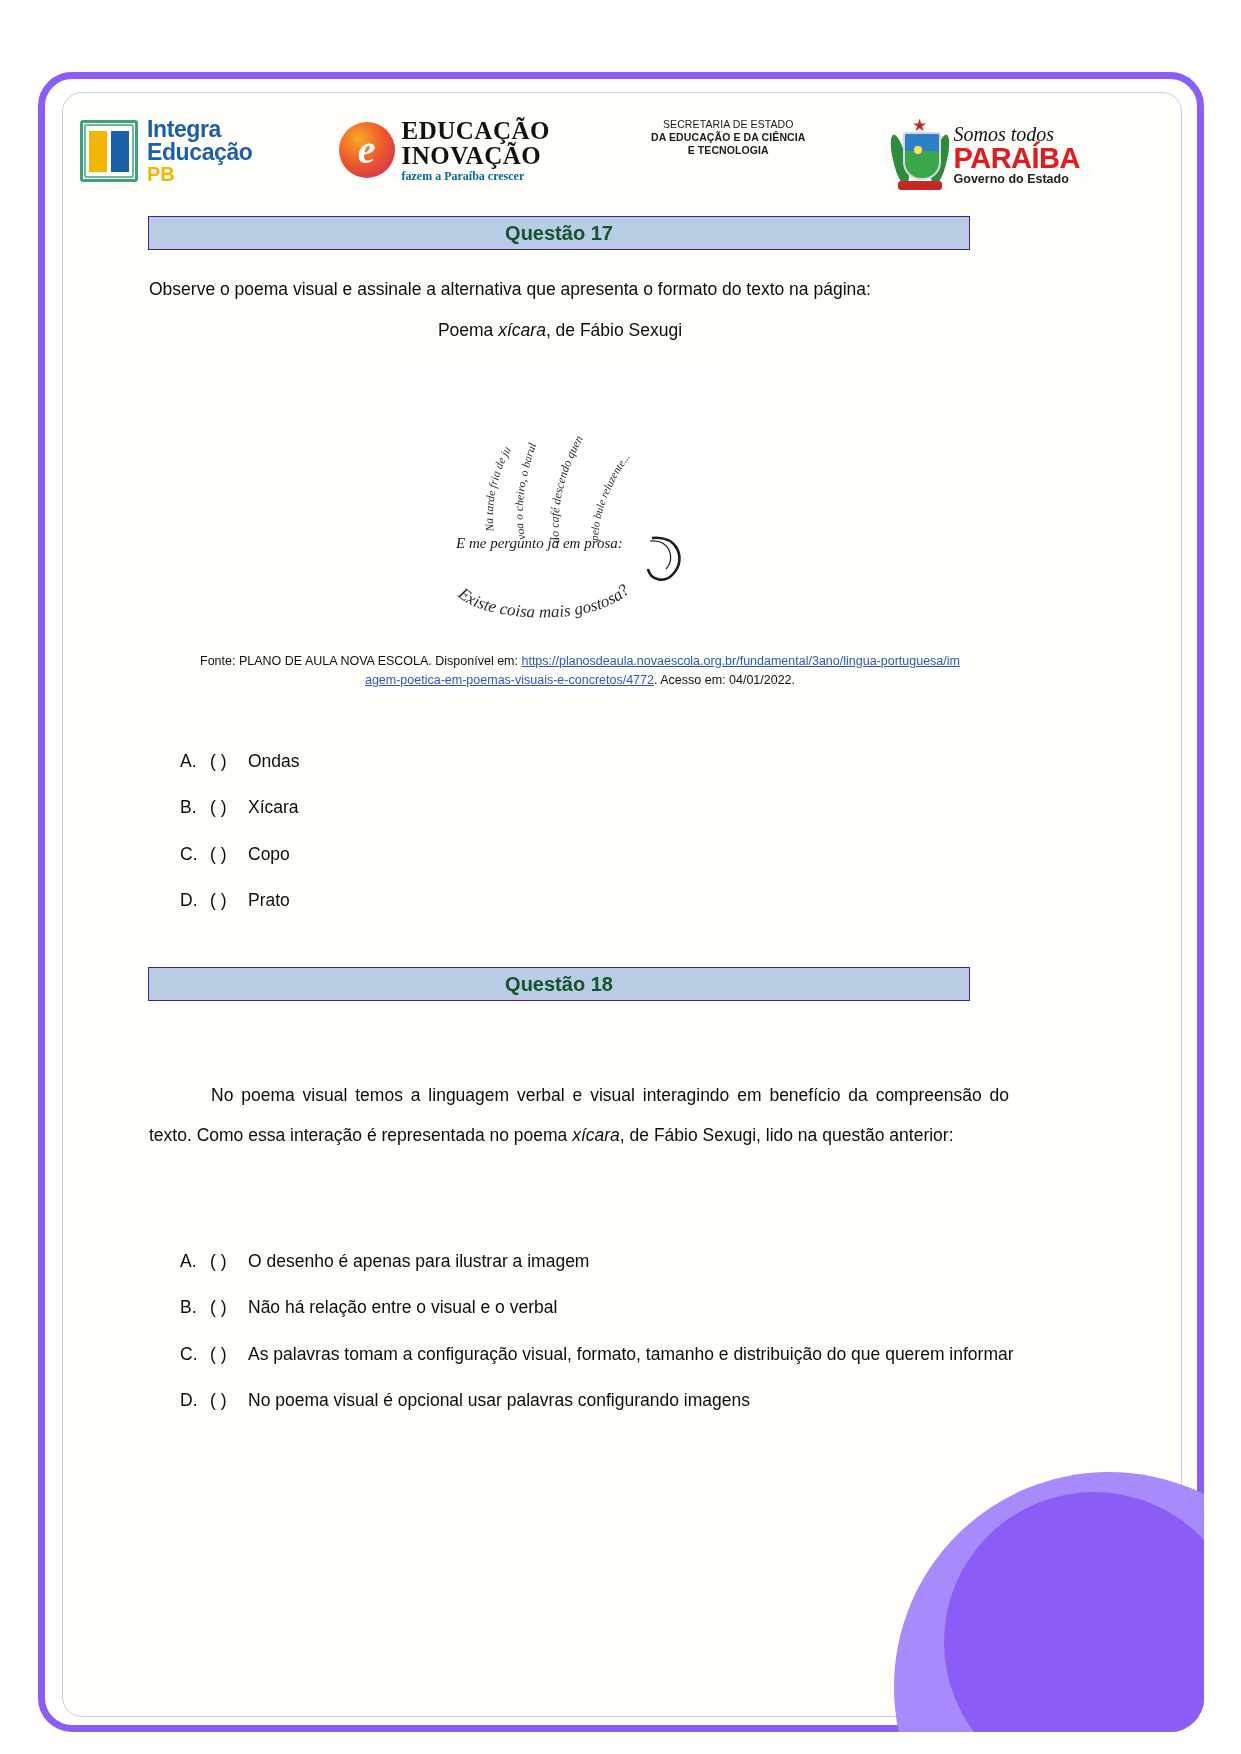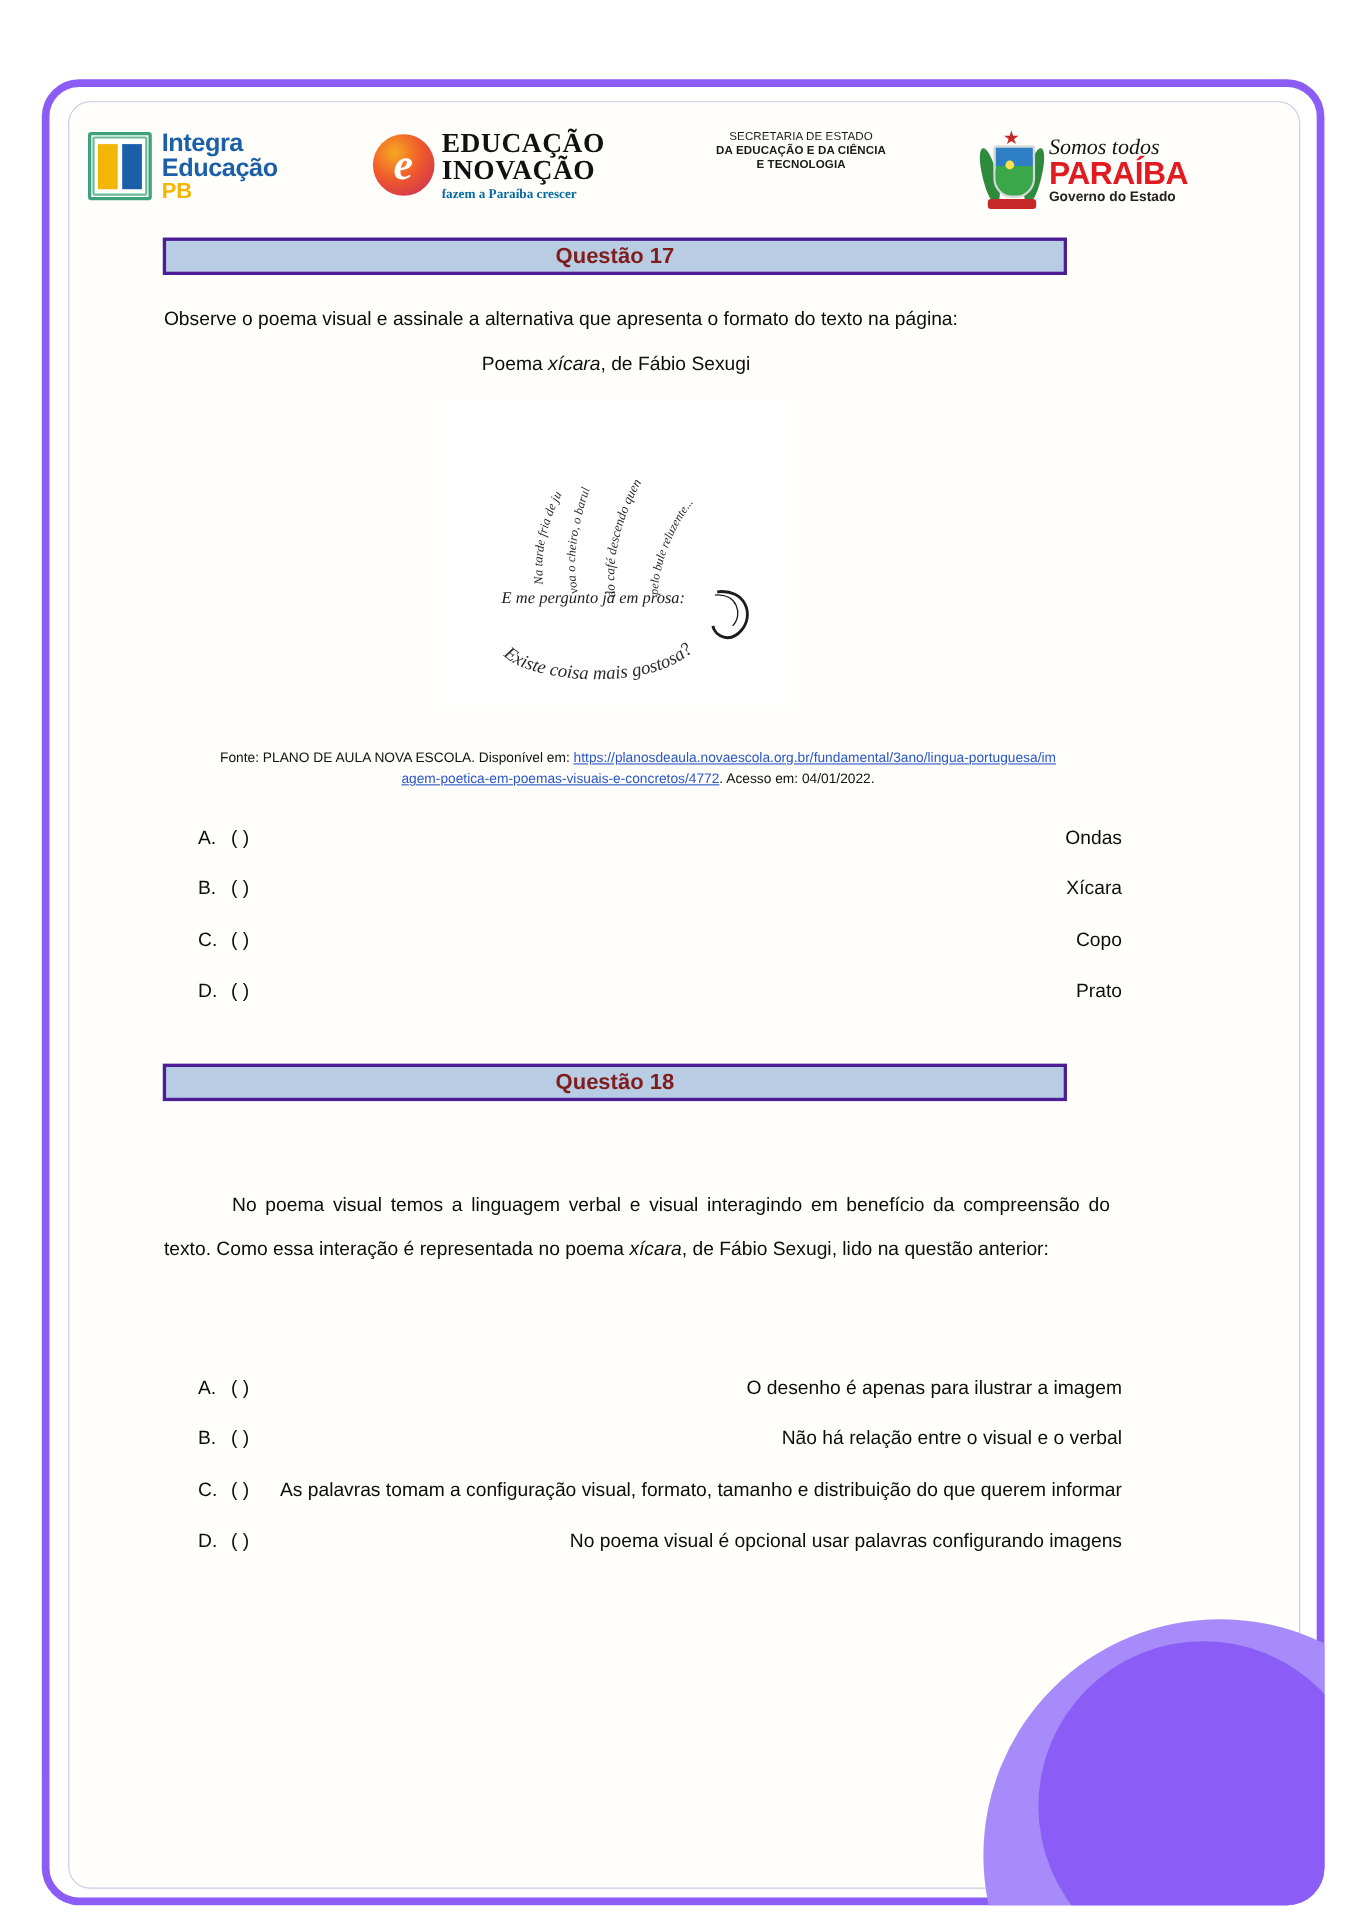--- a/index.html
+++ b/index.html
@@ -202,28 +202,28 @@
     font-size: 12.5px; font-weight: bold; color: #222;
   }
 
   
   .q-banner {
     position: absolute;
     left: 148px;
     width: 822px;
     height: 34px;
     background: #b8cce4;
-    border: 3px solid #4c1d95;
+    border: 1px solid #4c1d95;
     box-sizing: border-box;
     display: flex;
     align-items: center;
     justify-content: center;
     font-size: 20px;
     font-weight: bold;
-    color: #7f1d1d;
+    color: #14532d;
   }
   #banner17 { top: 216px; }
   #banner18 { top: 967px; text-align: center; }
 
   
   .q-intro {
     position: absolute;
     left: 149px;
     width: 822px;
     font-size: 17.5px;
@@ -262,21 +262,21 @@
     font-family: "Liberation Serif", serif;
     font-style: italic;
     fill: #1c1c1c;
     font-size: 15px;
   }
 
   
   .source {
     position: absolute;
     left: 200px;
-    top: 680px;
+    top: 652px;
     width: 760px;
     text-align: center;
     font-size: 12.5px;
     line-height: 1.55;
     color: #111;
   }
   .source a, .source .lnk {
     color: #2a56c6;
     text-decoration: underline;
     word-break: break-all;
@@ -293,21 +293,21 @@
   .alt-row {
     display: flex;
     align-items: flex-start;
     font-size: 17.5px;
     color: #0d0d0d;
     margin-bottom: 20px;
     line-height: 1.5;
   }
   .alt-letter { width: 30px; flex: none; }
   .alt-paren  { width: 38px; flex: none; }
-  .alt-text   { flex: 1; text-align: right; }
+  .alt-text   { flex: 1; }
 
   
   #q18-body {
     position: absolute;
     left: 149px;
     top: 1075px;
     width: 860px;
     font-size: 17.5px;
     color: #0d0d0d;
     line-height: 2.3;

